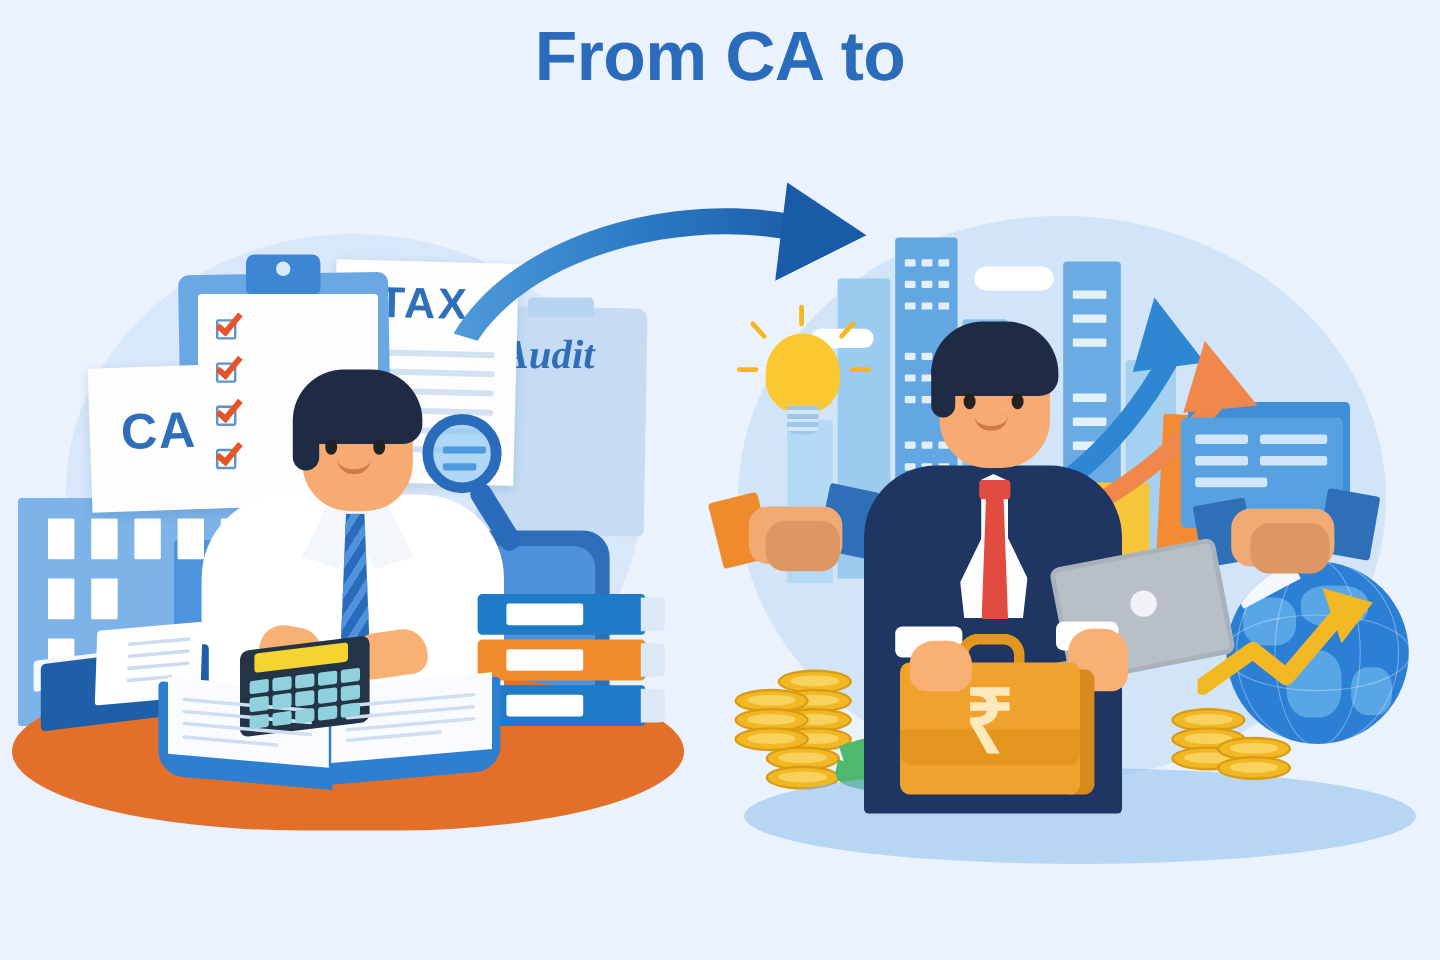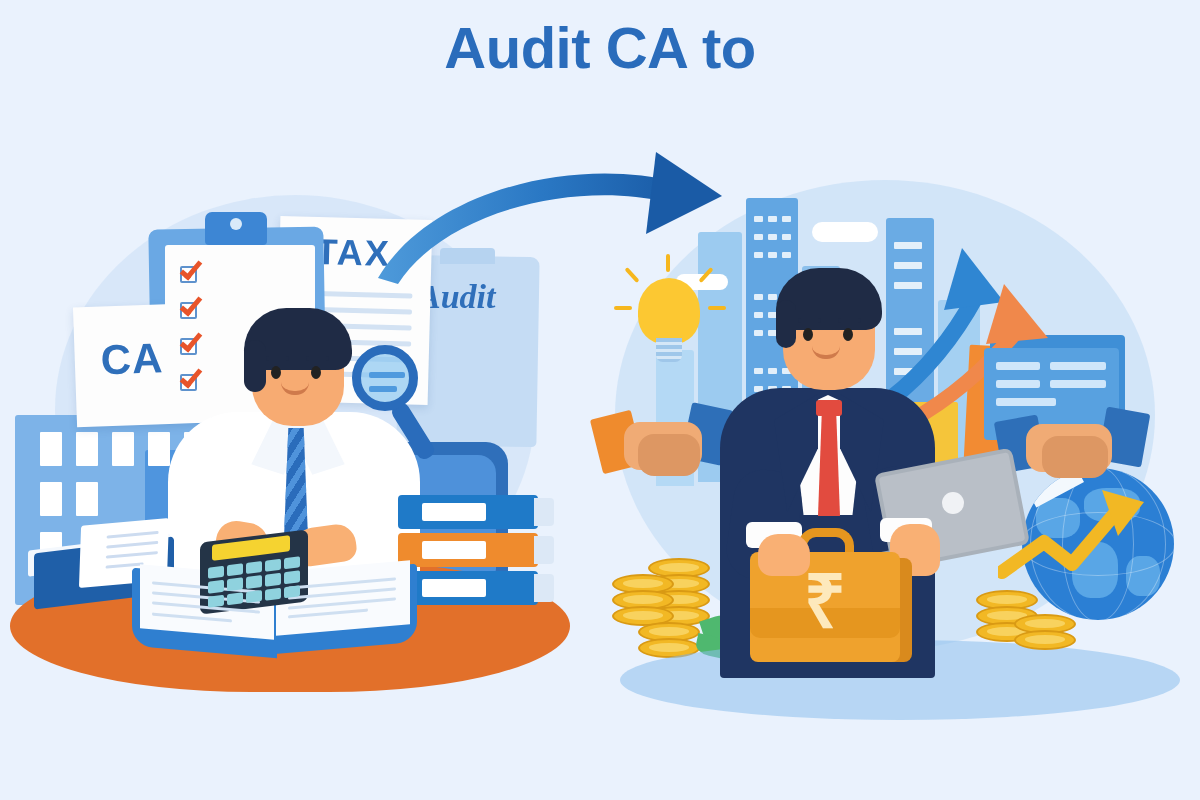--- a/index.html
+++ b/index.html
@@ -409,21 +409,21 @@
   .leaf {
     position:absolute; background:#4fb86f; border-radius:0 50% 0 50%;
   }
 </style>
 </head>
 <body>
 
 <div id="poster">
 
   <div id="title-block">
-    <div id="title-line1">Audit CA to</div>
+    <div id="title-line1">From CA to</div>
   </div>
 
   <div class="dome" id="dome-left"></div>
   <div class="dome" id="dome-right"></div>
 
   <div id="left-scene">
 
     <div id="office-building"></div>
     <div id="office-building-dark"></div>
     <div class="win" style="left:40px;top:262px;width:22px;height:34px;"></div>

